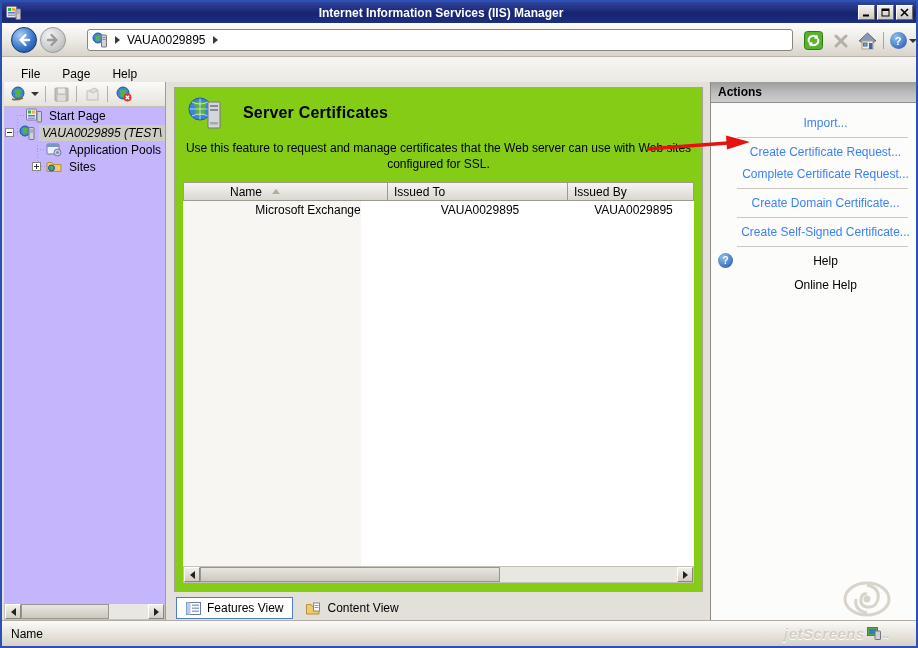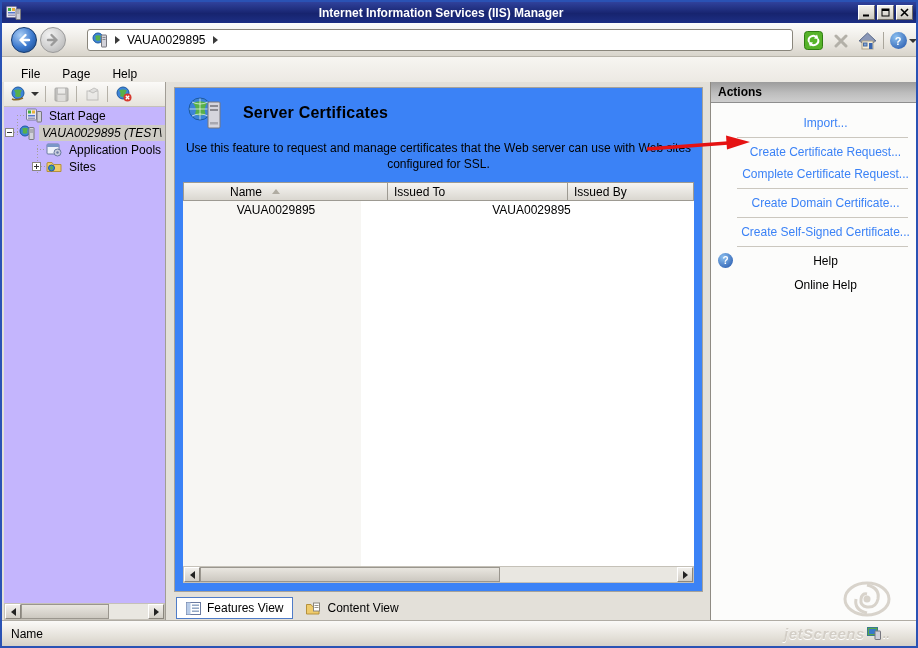--- a/index.html
+++ b/index.html
@@ -53,21 +53,21 @@
 
   
   .hscroll{ height:17px; display:flex; background:#e9e7e1; border:1px solid #c5c1b8; }
   .sb-btn{ width:16px; height:100%; background:linear-gradient(180deg,#f2f0ec,#d2cec6); border:1px solid; border-color:#fff #8a867e #8a867e #fff; display:flex; align-items:center; justify-content:center; flex:0 0 auto; }
   .sb-thumb{ height:100%; background:linear-gradient(180deg,#e9e6e0,#ccc8c0); border:1px solid #9a968e; }
   .tri-l{ width:0;height:0;border-right:5px solid #222;border-top:4px solid transparent;border-bottom:4px solid transparent; }
   .tri-r{ width:0;height:0;border-left:5px solid #222;border-top:4px solid transparent;border-bottom:4px solid transparent; }
 
   
   .center{ flex:1; display:flex; flex-direction:column; padding:5px 7px 0 8px; min-width:0; }
-  .card{ flex:1; background:#3b82f6; border:1px solid #a5a29a; display:flex; flex-direction:column; min-height:0; }
+  .card{ flex:1; background:#84cc16; border:1px solid #a5a29a; display:flex; flex-direction:column; min-height:0; }
   .card-hdr{ display:flex; align-items:center; gap:20px; padding:8px 6px 8px 12px; }
   .card-title{ font-size:16px; font-weight:bold; color:#000; letter-spacing:.2px; }
   .desc{ font-size:12px; color:#000; padding:2px 8px 10px; max-width:572px; line-height:1.35; }
   .grid{ margin:0 8px; flex:1; display:flex; flex-direction:column; min-height:0; }
   .grid-hdr{ height:19px; display:flex; background:linear-gradient(180deg,#f6f5f2,#dad7d0); border:1px solid #9d9a92; font-size:12px; }
   .gh-cell{ display:flex; align-items:center; padding-left:6px; border-right:1px solid #9d9a92; }
   .gh-cell:last-child{ border-right:none; }
   .sort-up{ width:0;height:0;border-bottom:5px solid #b0aca2;border-left:4px solid transparent;border-right:4px solid transparent; margin-left:10px; }
   .col-a{ width:164px;margin-left:40px; } .col-b{ width:180px; } .col-c{ flex:1; }
   .grid-body{ flex:1; position:relative; background:#fff; min-height:0; }
@@ -320,20 +320,21 @@
             <div class="gh-cell col-b">
                 <span>Issued To</span>
               </div>
             <div class="gh-cell col-c">
                 <span>Issued By</span>
               </div>
           </div>
           <div class="grid-body">
             <div class="col-shade"></div>
             <div class="grid-row">
+              <div class="gr-cell col-a">Microsoft Exchange</div>
               <div class="gr-cell col-b">VAUA0029895</div>
               <div class="gr-cell col-c">VAUA0029895</div>
             </div>
           </div>
           <div class="hscroll">
             <div class="sb-btn">
                 <span class="tri-l"></span>
               </div>
             <div class="sb-thumb" style="width:300px;"></div>
             <div style="flex:1;"></div>

